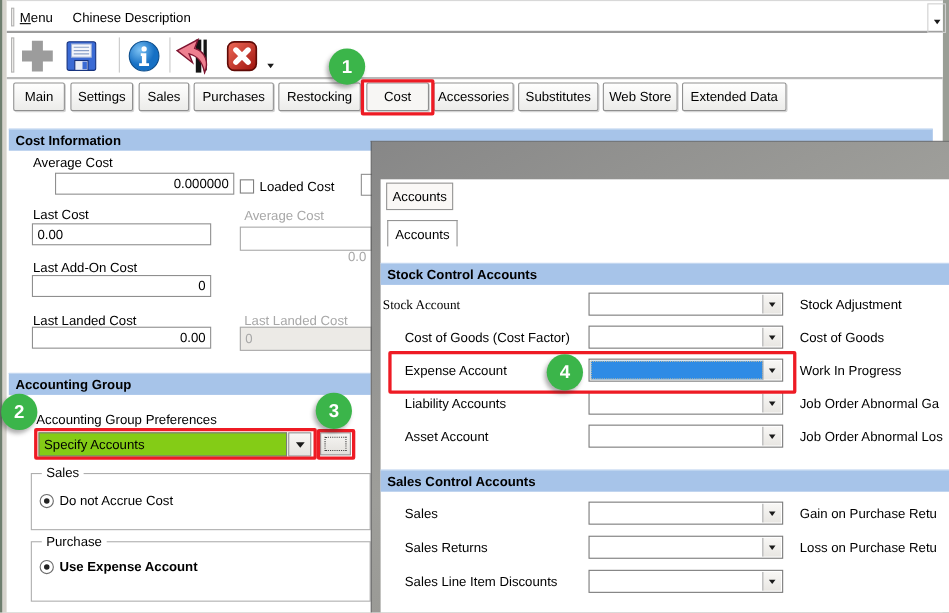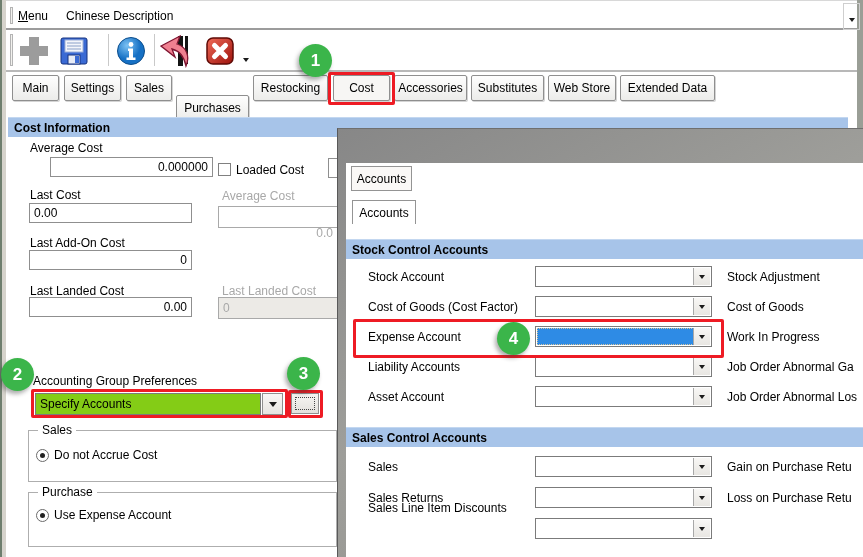--- a/index.html
+++ b/index.html
@@ -132,21 +132,21 @@
       </svg>
     </div>
 
     <div class="tri sm" style="position:absolute;left:237px;top:28px;"></div>
   </div>
 
   <div>
     <div class="tab" style="left:12px;width:47px;">Main</div>
     <div class="tab" style="left:64px;width:57px;">Settings</div>
     <div class="tab" style="left:126px;width:46px;">Sales</div>
-    <div class="tab" style="left:176px;width:73px;margin-top:20px;">Purchases</div>
+    <div class="tab" style="left:176px;width:73px;">Purchases</div>
     <div class="tab" style="left:253px;width:75px;">Restocking</div>
     <div class="tab" style="left:333px;width:57px;background:#f7f6f4;">Cost</div>
     <div class="tab" style="left:394px;width:73px;">Accessories</div>
     <div class="tab" style="left:471px;width:73px;">Substitutes</div>
     <div class="tab" style="left:548px;width:68px;">Web Store</div>
     <div class="tab" style="left:620px;width:95px;">Extended Data</div>
   </div>
 
   <div class="sect-hdr" style="left:8px;top:117px;width:840px;">Cost Information</div>
 
@@ -165,50 +165,51 @@
 
   <div class="lbl" style="left:30px;top:236px;">Last Add-On Cost</div>
   <input class="tbox right" style="left: 29px; top: 250px; width: 163px;" value="0">
 
   <div class="lbl" style="left:30px;top:284px;">Last Landed Cost</div>
   <input class="tbox right" style="left: 29px; top: 297px; width: 163px;" value="0.00">
 
   <div class="lbl dis" style="left:222px;top:284px;">Last Landed Cost</div>
   <div class="tbox disb disbg" style="left:218px;top:297px;width:120px;height:22px;padding-top:3px;">0</div>
 
+  <div class="sect-hdr" style="left:8px;top:339px;width:329px;">Accounting Group</div>
 
   <div class="lbl" style="left:33px;top:374px;">Accounting Group Preferences</div>
 
   <div class="combo-field" style="left:35px;top:393px;width:226px;height:22px;">Specify Accounts</div>
   <div class="arrow-btn" style="left:262px;top:393px;width:21px;height:22px;">
     <div class="tri"></div>
   </div>
   <div class="dots-btn" style="left:291px;top:393px;width:28px;height:21px;"></div>
 
   <div class="grpbox" style="left:28px;top:430px;width:309px;height:52px;">
     <div class="legend">Sales</div>
   </div>
   <div class="radio on" style="left:36px;top:449px;"></div>
   <div class="lbl" style="left:54px;top:448px;">Do not Accrue Cost</div>
 
   <div class="grpbox" style="left:28px;top:492px;width:309px;height:55px;">
     <div class="legend">Purchase</div>
   </div>
   <div class="radio on" style="left:36px;top:509px;"></div>
-  <div class="lbl" style="left:54px;top:508px;">Use Expense Account</div>
+  <div class="lbl" style="left:54px;top:508px;font-weight:bold;">Use Expense Account</div>
 
   <div class="dialog-frame"></div>
   <div class="dialog-body"></div>
 
   <div class="dtab" style="left:351px;top:166px;width:61px;height:25px;">Accounts</div>
   <div class="dtab inner" style="left:352px;top:200px;width:64px;height:24px;">Accounts</div>
 
   <div class="sect-hdr dhdr" style="left:346px;top:239px;width:517px;">Stock Control Accounts</div>
 
-  <div class="dlbl" style="left:368px;top:270px;">Stock Account</div>
+  <div class="dlbl" style="left:348px;top:270px;font-family:Liberation Serif, serif;">Stock Account</div>
   <div class="dcombo" style="left:535px;top:266px;">
       <div class="arrowbtn">
         <div class="tri sm"></div>
       </div>
     </div>
   <div class="dlbl" style="left:727px;top:270px;">Stock Adjustment</div>
 
   <div class="dlbl" style="left:368px;top:300px;">Cost of Goods (Cost Factor)</div>
   <div class="dcombo" style="left:535px;top:296px;">
       <div class="arrowbtn">
@@ -253,21 +254,21 @@
   <div class="dlbl" style="left:727px;top:460px;">Gain on Purchase Retu</div>
 
   <div class="dlbl" style="left:368px;top:491px;">Sales Returns</div>
   <div class="dcombo" style="left:535px;top:487px;">
       <div class="arrowbtn">
         <div class="tri sm"></div>
       </div>
     </div>
   <div class="dlbl" style="left:727px;top:491px;">Loss on Purchase Retu</div>
 
-  <div class="dlbl" style="left:368px;top:501px;">Sales Line Item Discounts</div>
+  <div class="dlbl" style="left:368px;top:522px;">Sales Line Item Discounts</div>
   <div class="dcombo" style="left:535px;top:518px;">
       <div class="arrowbtn">
         <div class="tri sm"></div>
       </div>
     </div>
 
   <div class="anno-box" style="left:328px;top:72px;width:67px;height:33px;"></div>
   <div class="anno-box" style="left:31px;top:389px;width:257px;height:29px;"></div>
   <div class="anno-box" style="left:288px;top:390px;width:35px;height:28px;"></div>
   <div class="anno-box" style="left:353px;top:319px;width:371px;height:39px;"></div>

